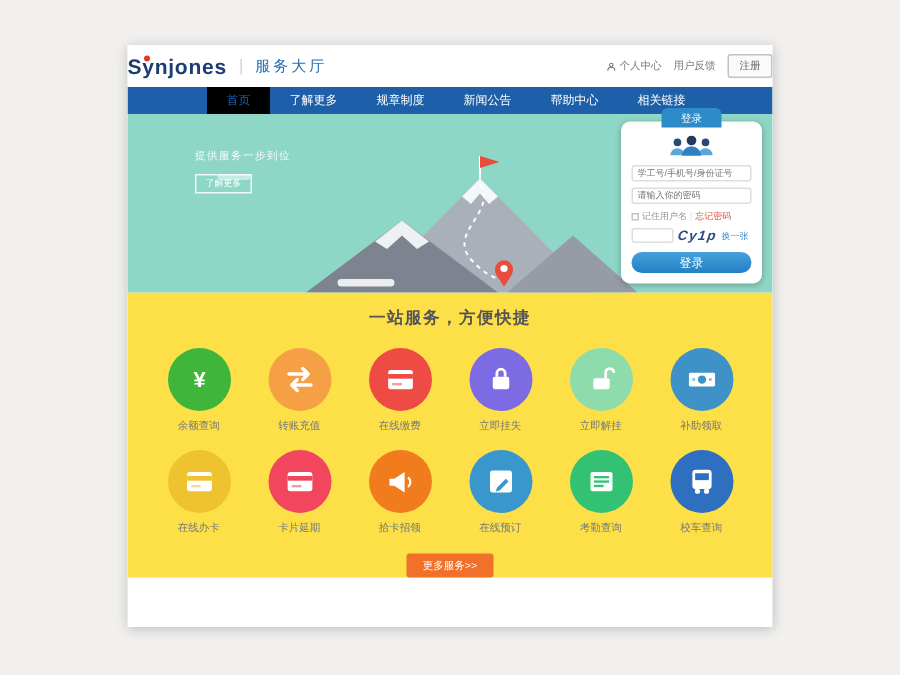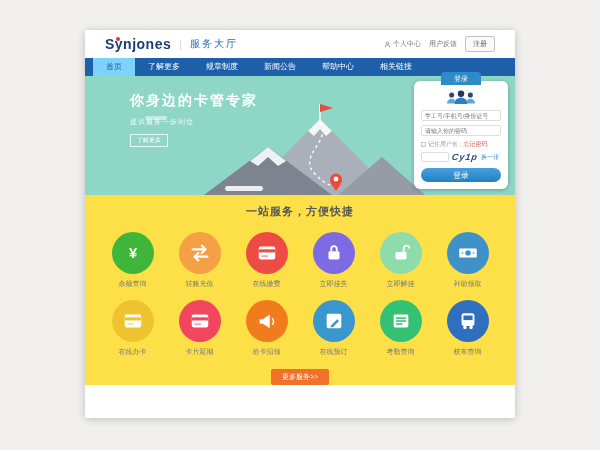--- a/index.html
+++ b/index.html
@@ -7,32 +7,32 @@
   body {
     background:#f1f0ee;
     font-family:"Liberation Sans", sans-serif;
     position:relative; overflow:hidden;
   }
   .page {
     position:absolute; left:85px; top:30px; width:430px; height:388px;
     background:#fff; box-shadow:0 1px 8px rgba(0,0,0,.22); overflow:hidden;
   }
   
-  .top { height:28px; display:flex; align-items:center; padding:0 20px; background:#fff; }
+  .top { height:28px; display:flex; align-items:center; padding:0 0; background:#fff; }
   .logo { font-size:14px; font-weight:bold; color:#1c3d74; letter-spacing:.5px; position:relative; }
   .logo .dot { position:absolute; top:1px; left:11px; width:4px; height:4px; border-radius:50%; background:#e03c2d; }
   .logo-sep { color:#ccd3da; margin:0 8px; font-size:11px; }
   .site-name { color:#1d6db5; font-size:10px; letter-spacing:2px; }
   .top-right { margin-left:auto; display:flex; align-items:center; gap:8px; font-size:7px; color:#777; }
   .top-link { cursor:pointer; display:flex; align-items:center; gap:2px; }
   .register-btn { border:1px solid #bcc3c9; border-radius:2px; padding:2px 7px; color:#666; font-size:7px; cursor:pointer; background:#fafafa; }
   
   .nav { height:18px; background:#1d5fa9; display:flex; padding-left:8px; }
   .nav-item { font-size:8px; color:#fff; line-height:18px; padding:0 13px; cursor:pointer; }
-  .nav-item.active { background:#7dd3fc; color:#1d5fa9; }
+  .nav-item.active { background:#000000; color:#1d5fa9;margin-left:45px; }
   
   .banner { position:relative; height:119px; background:#8ed6c5; }
   .hero { position:absolute; left:45px; top:16px; color:#fff; z-index:2; }
   .hero-title { font-size:14px; font-weight:bold; letter-spacing:2px; }
   .hero-sub { font-size:7px; margin-top:7px; opacity:.92; letter-spacing:1px; }
   .hero-btn { display:inline-block; margin-top:7px; border:1px solid rgba(255,255,255,.85); font-size:6px; padding:1px 6px; color:#fff; cursor:pointer; }
   .mountain { position:absolute; bottom:0; left:105px; width:235px; height:92px; }
   .cloud { position:absolute; background:rgba(255,255,255,.85); border-radius:8px; }
   .cloud.c1 { left:140px; bottom:4px; width:38px; height:5px; }
   .cloud.c2 { left:330px; top:66px; width:30px; height:4px; opacity:.8; }
@@ -109,21 +109,20 @@
       <div class="nav-item active">首页</div>
       <div class="nav-item">了解更多</div>
       <div class="nav-item">规章制度</div>
       <div class="nav-item">新闻公告</div>
       <div class="nav-item">帮助中心</div>
       <div class="nav-item">相关链接</div>
     </div>
 
   <div class="banner">
     <div class="hero">
-      <div class="hero-title">你身边的卡管专家</div>
       <div class="hero-sub">提供服务一步到位</div>
       <span class="hero-btn">了解更多</span>
     </div>
 
     <svg class="mountain" viewBox="0 0 235 92">
       <polygon points="55,92 130,16 205,92" fill="#aab0ba"></polygon>
       <polygon points="118,28 130,16 142,28 136,33 130,26 124,33" fill="#f4f6f8"></polygon>
       <polygon points="14,92 78,44 142,92" fill="#7d8490"></polygon>
       <polygon points="60,58 78,44 96,58 88,63 78,54 68,63" fill="#eef1f4"></polygon>
       <polygon points="148,92 192,54 235,92" fill="#969ca6"></polygon>

